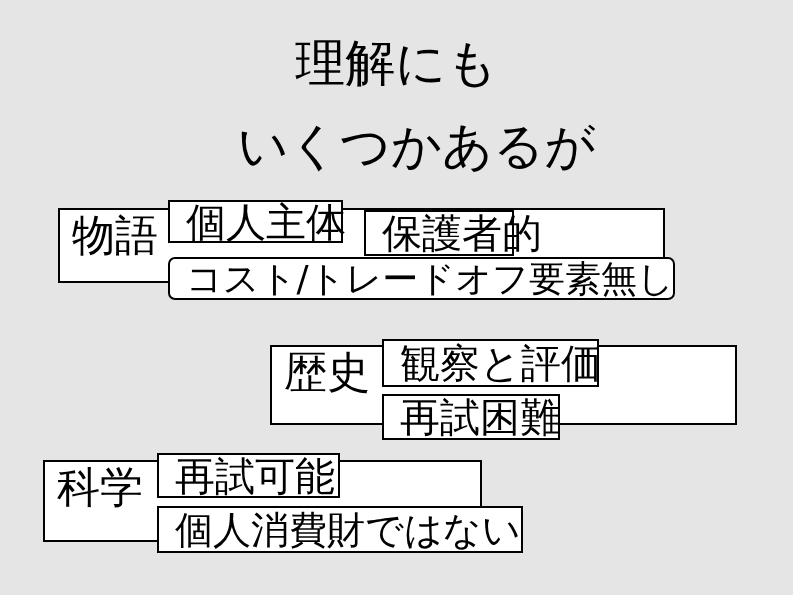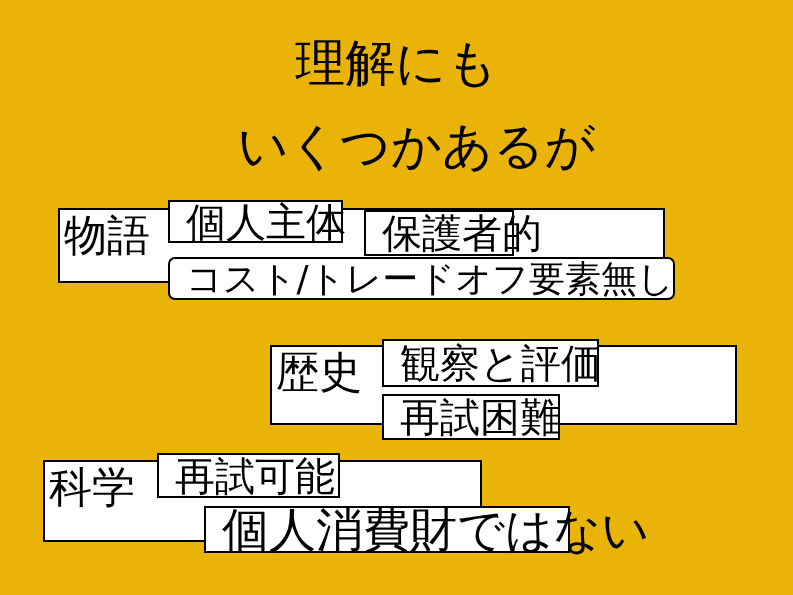--- a/index.html
+++ b/index.html
@@ -4,21 +4,21 @@
 <style>
   html, body {
     margin: 0;
     padding: 0;
     background: #ffffff;
   }
   .slide {
     position: relative;
     width: 793px;
     height: 595px;
-    background: #eab308;
+    background: #e5e5e5;
     overflow: hidden;
     font-family: "DejaVu Sans", "Liberation Sans", sans-serif;
     color: #000000;
   }
   .title-line {
     position: absolute;
     left: 0;
     width: 793px;
     text-align: center;
     font-size: 50px;
@@ -39,25 +39,25 @@
   }
   .box.outer { z-index: 1; }
   .box.inner {
     z-index: 2;
     display: flex;
     align-items: center;
     padding-left: 16px;
     font-size: 40px;
     line-height: 1;
   }
-  .box.inner.fs38 { font-size: 47px; margin-left: 47px; }
+  .box.inner.fs38 { font-size: 38px; }
   .box.inner.fs36 { font-size: 36px; border-radius: 7px; }
   .glabel {
     display: inline-block;
-    padding: 4px 0 0 4px;
+    padding: 4px 0 0 12px;
     font-size: 43px;
     line-height: 1;
     white-space: nowrap;
   }
 
   
   .g1-outer { left: 58px;  top: 208px; width: 607px; height: 75px; }
   .g1-b1    { left: 168px; top: 200px; width: 175px; height: 43px; }
   .g1-b2    { left: 364px; top: 198px; width: 150px; height: 46px; margin-top: 12px; }
   .g1-b3    { left: 168px; top: 257px; width: 507px; height: 43px; }

